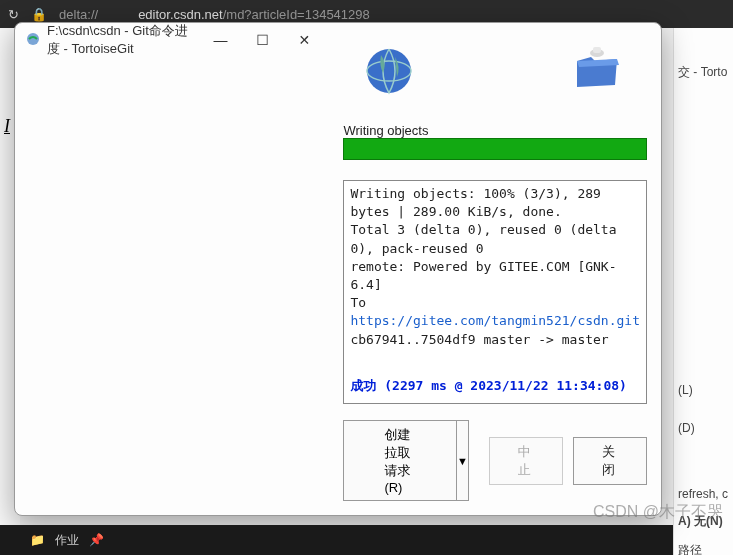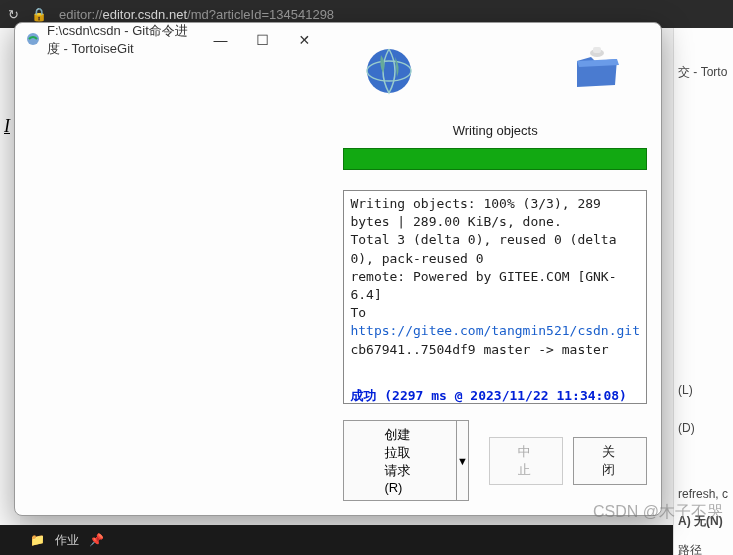--- a/index.html
+++ b/index.html
@@ -16,21 +16,21 @@
       height: 28px;
       display: flex;
       align-items: center;
       padding: 0 8px;
       gap: 12px;
       color: #aaa;
       font-size: 13px;
     }
     .browser-icon { color: #ccc; }
     .url { color: #999; }
-    .url .highlight { color: #ddd; }
+    .url .highlight { color: #ddd; margin-left: 40px; }
     .bg-right {
       position: absolute;
       right: 0;
       top: 28px;
       width: 60px;
       height: 527px;
       background: #fdfdfd;
       border-left: 1px solid #ddd;
       font-size: 12px;
       padding-top: 30px;
@@ -105,21 +105,21 @@
       padding: 10px 14px 14px;
       display: flex;
       flex-direction: column;
     }
     .icon-row {
       display: flex;
       gap: 150px;
       padding: 10px 20px 18px;
     }
     .globe-icon svg, .folder-icon svg { width: 56px; height: 52px; }
-    .status-label { font-size: 13px; color: #222; margin: 6px 0 10px; text-align: center; }
+    .status-label { font-size: 13px; color: #222; margin: 6px 0 0; }
     .progress-bar {
       height: 22px;
       background: #12a912;
       border: 1px solid #0a7a0a;
       margin-bottom: 20px;
     }
     .log-box {
       border: 1px solid #888;
       background: #fff;
       padding: 4px 6px;
@@ -165,21 +165,21 @@
     }
     .btn.disabled { color: #aaa; border-color: #ccc; }
   </style>
 </head>
 <body>
 
 <div class="browser-bar">
   <span class="browser-icon">↻</span>
   <span class="browser-icon">🔒</span>
   <span class="url">
-    <span>editor://</span><span class="highlight">editor.csdn.net</span><span>/md?articleId=134541298</span>
+    <span>delta://</span><span class="highlight">editor.csdn.net</span><span>/md?articleId=134541298</span>
   </span>
 </div>
 
 <div class="bg-left">
   <div class="italic-t">I</div>
 </div>
 
 <div class="bg-right">
   <div>交 - Torto</div>
   <div style="height:290px"></div>

